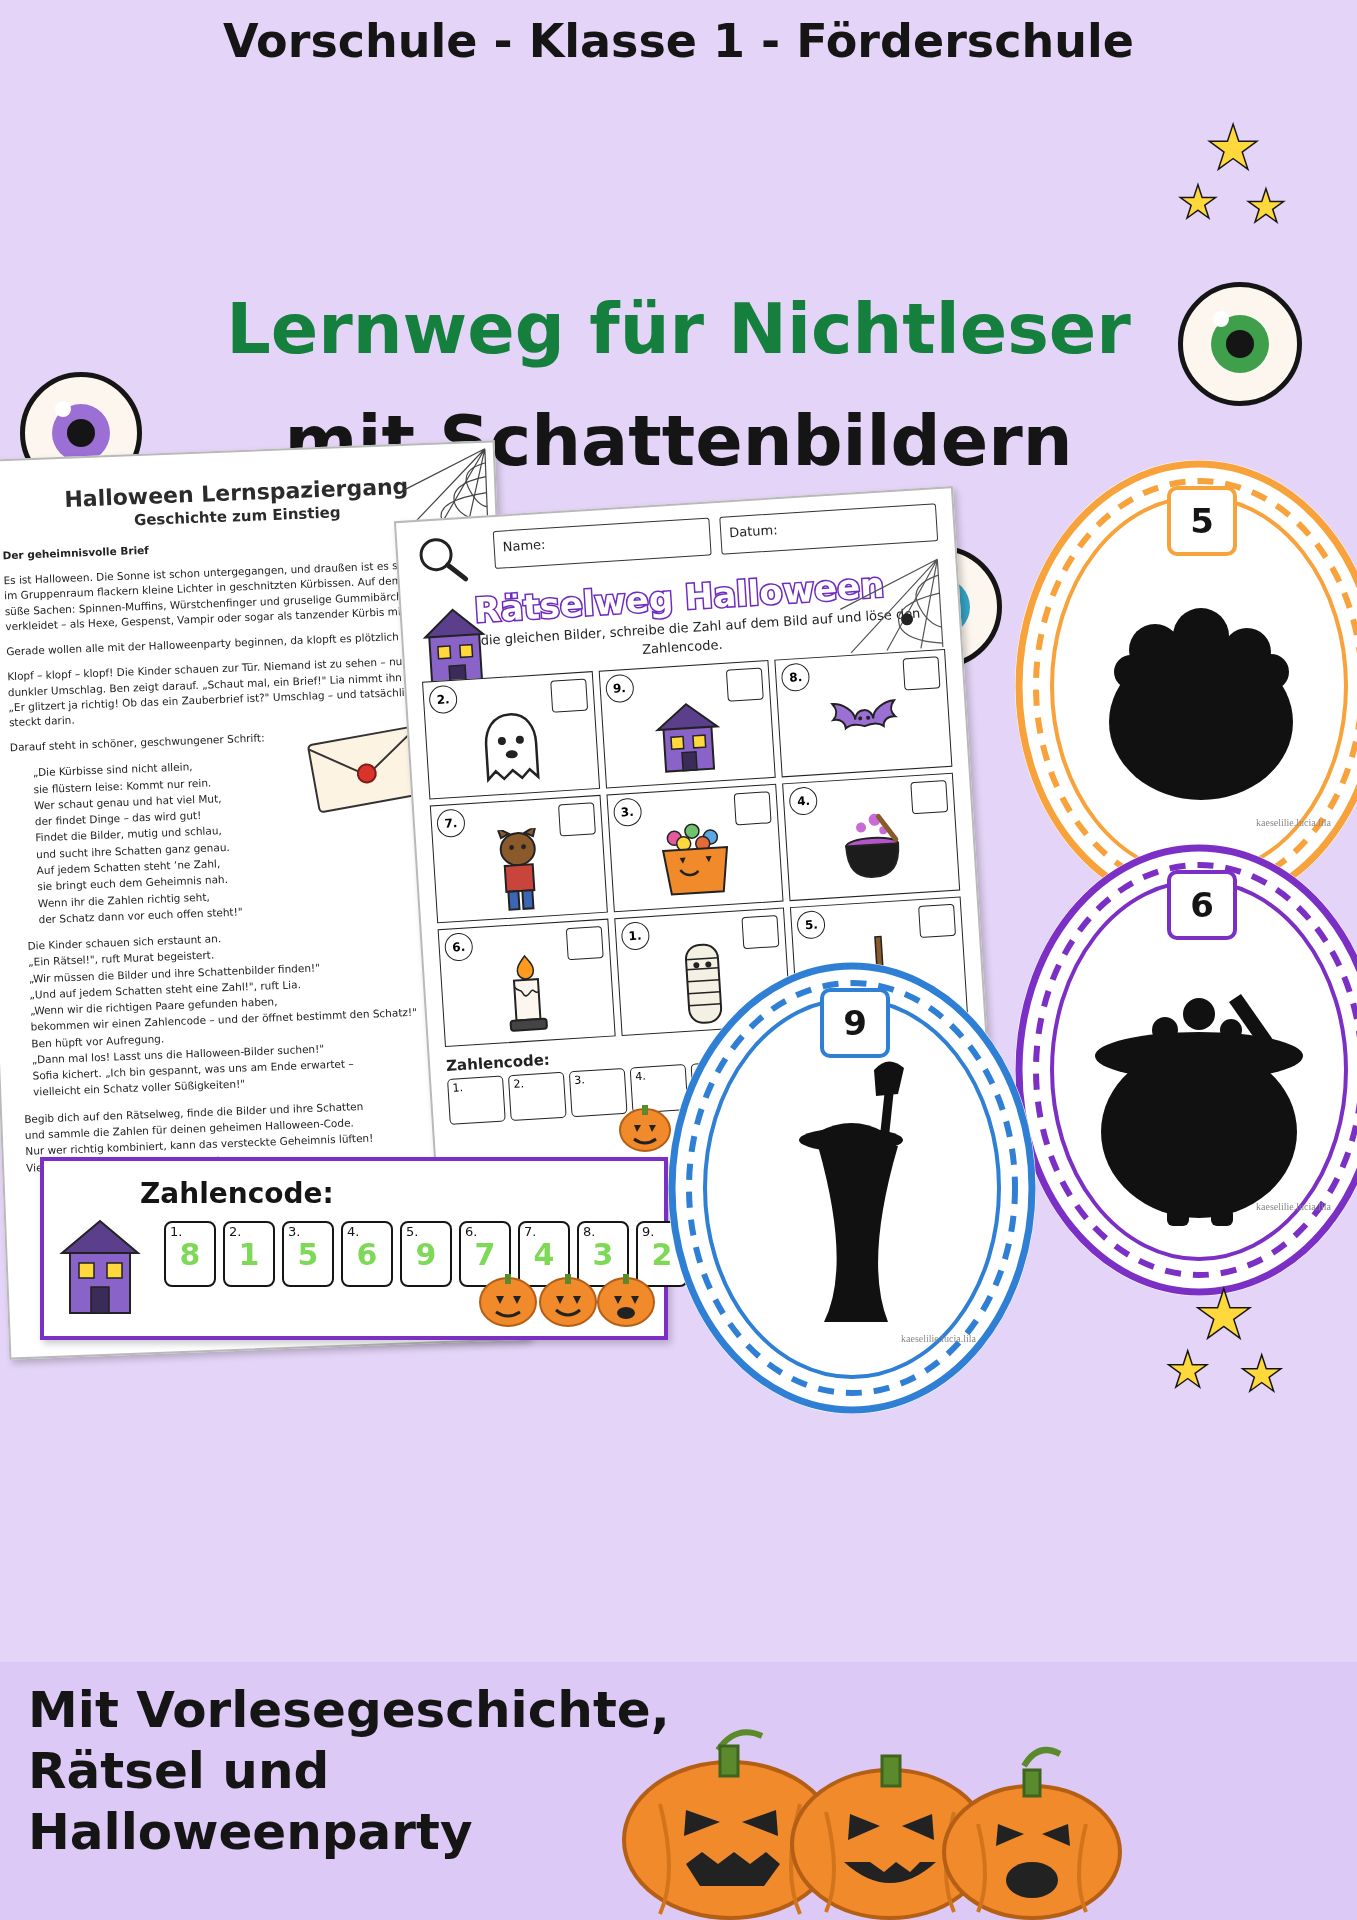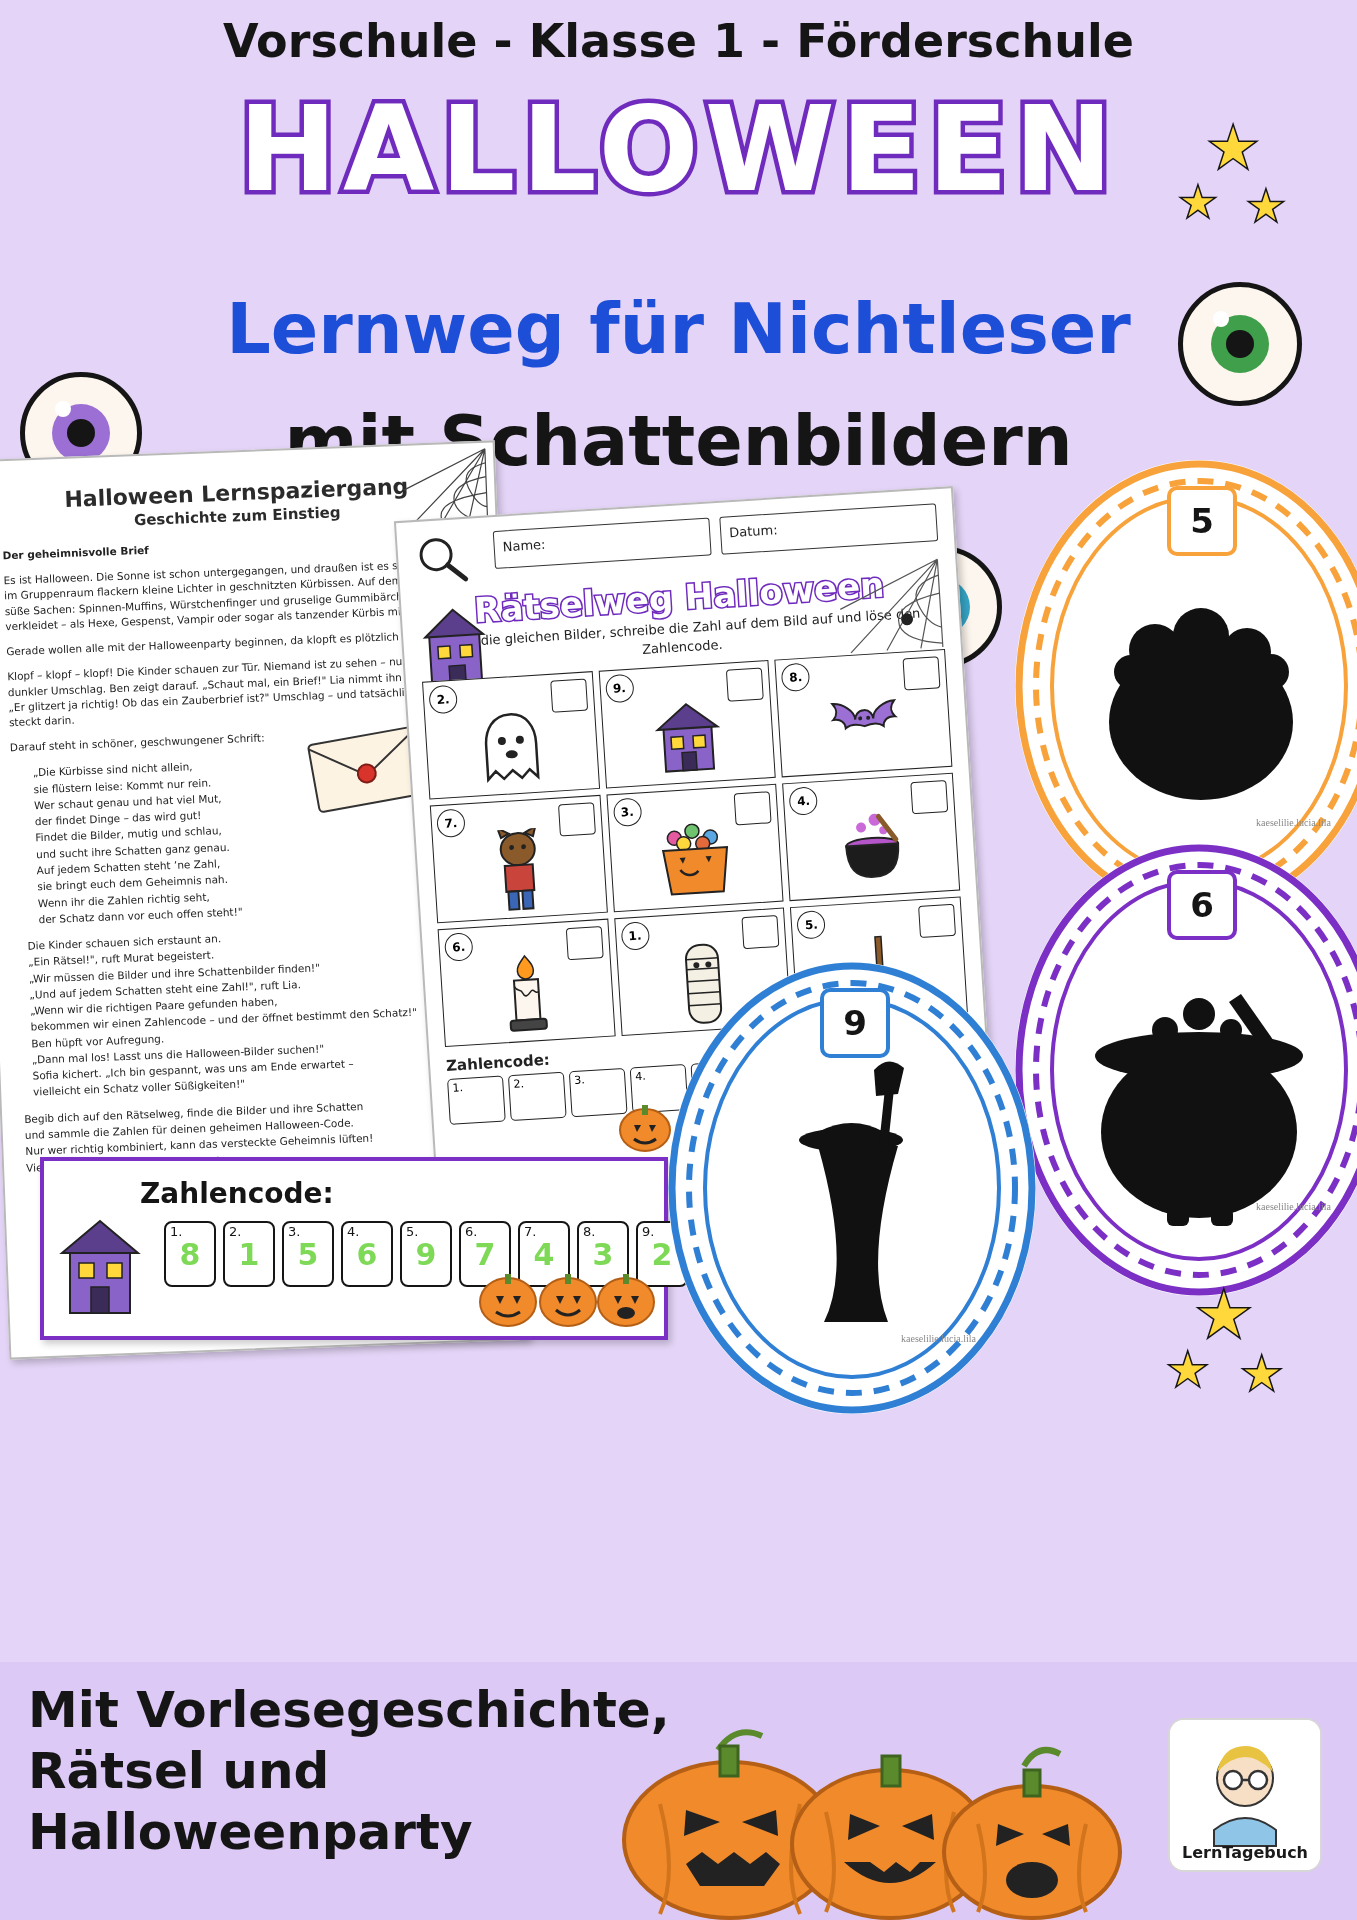--- a/index.html
+++ b/index.html
@@ -24,21 +24,21 @@
   .main-title{
     position:absolute;left:0;top:80px;width:1357px;text-align:center;
     font-size:118px;font-weight:bold;color:#ffffff;
     -webkit-text-stroke:9px #6f2bbd;
     paint-order:stroke fill;
     letter-spacing:6px;
     font-family:"DejaVu Sans", sans-serif;
   }
   .title-line2{
     position:absolute;left:0;top:288px;width:1357px;text-align:center;
-    font-size:70px;font-weight:bold;color:#1d4ed8;
+    font-size:70px;font-weight:bold;color:#15803d;
   }
   .title-line3{
     position:absolute;left:0;top:400px;width:1357px;text-align:center;
     font-size:70px;font-weight:bold;color:#151515;
   }
 
   
   .eye{position:absolute;border-radius:50%;background:#fdf6ee;border:5px solid #151515;
        display:flex;align-items:center;justify-content:center;}
   .eye .iris{border-radius:50%;display:flex;align-items:center;justify-content:center;}
@@ -126,21 +126,20 @@
   
   .pumpkin{position:absolute;}
 </style>
 </head>
 <body>
 
 <div class="page">
 
   <div class="header">
     <div class="subtitle-top">Vorschule - Klasse 1 - Förderschule</div>
-    <div class="main-title">HALLOWEEN</div>
     <div class="title-line2">Lernweg für Nichtleser</div>
     <div class="title-line3">mit Schattenbildern</div>
 
     <div class="eye" id="eye-left">
       <div class="iris">
           <div class="pupil"></div>
         </div>
         <div class="glint"></div>
     </div>
     <div class="eye" id="eye-right">
@@ -580,26 +579,14 @@
           <path d="M378 140 q14 56 0 88 M486 140 q-14 56 0 88" stroke="#d1741c" stroke-width="4" fill="none"></path>
           <rect x="424" y="86" width="16" height="26" fill="#5a8a2b" stroke="#3f6420" stroke-width="3"></rect>
           <polygon points="398,140 424,150 396,162" fill="#222"></polygon>
           <polygon points="468,140 442,150 470,162" fill="#222"></polygon>
           <ellipse cx="432" cy="196" rx="26" ry="18" fill="#222"></ellipse>
         </g>
       </svg>
     </div>
   </div>
 
-  <div class="logo">
-    <svg width="150" height="150" viewBox="0 0 150 150">
-      <rect x="0" y="0" width="150" height="150" fill="#ffffff"></rect>
-      <circle cx="75" cy="58" r="28" fill="#f6dfc4" stroke="#333" stroke-width="2"></circle>
-      <path d="M47 52 q28 -30 56 0 q-6 -26 -28 -26 T47 52z" fill="#e8c341"></path>
-      <circle cx="63" cy="60" r="9" fill="#fff" stroke="#333" stroke-width="2.5"></circle>
-      <circle cx="88" cy="60" r="9" fill="#fff" stroke="#333" stroke-width="2.5"></circle>
-      <line x1="72" y1="60" x2="79" y2="60" stroke="#333" stroke-width="2.5"></line>
-      <path d="M44 110 q31 -24 62 0 l0 16 -62 0z" fill="#8fc6e8" stroke="#333" stroke-width="2"></path>
-    </svg>
-    <div class="lg-text">LernTagebuch</div>
-  </div>
 
 </div>
 
 </body></html>

